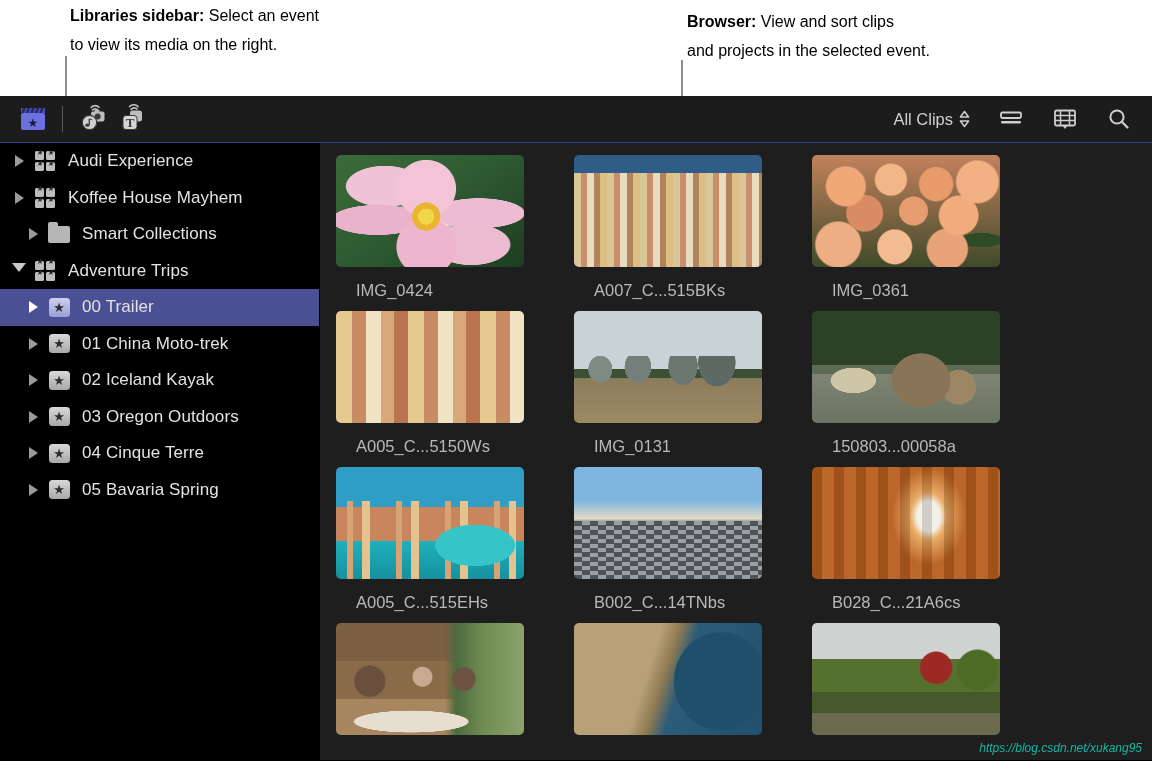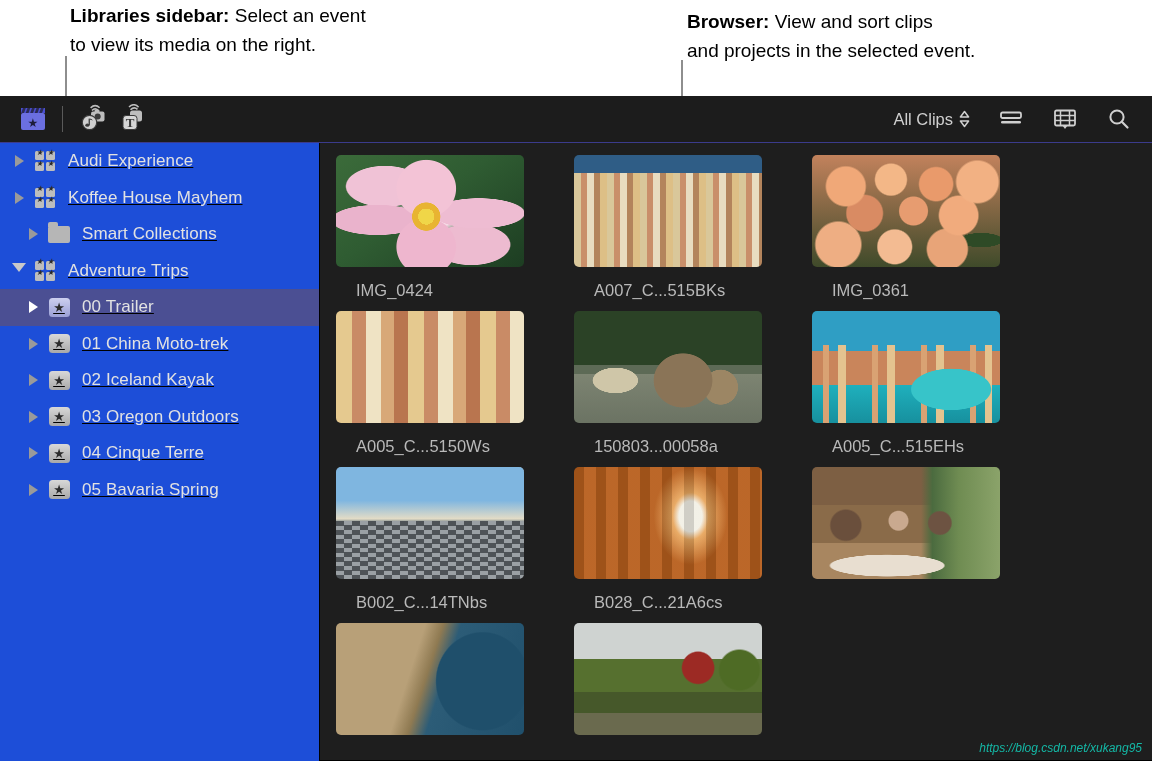--- a/index.html
+++ b/index.html
@@ -6,21 +6,21 @@
   html, body {
     width: 1152px; height: 761px;
     background: #ffffff;
     font-family: "Liberation Sans", sans-serif;
     overflow: hidden;
   }
   #app { position: relative; width: 1152px; height: 761px; }
 
   
   .annot-layer { position: absolute; left: 0; top: 0; width: 1152px; height: 96px; background: #ffffff; }
-  .annot { position: absolute; font-size: 19px; line-height: 29px; color: #000000; white-space: pre-line; }
+  .annot { position: absolute; font-size: 16px; line-height: 29px; color: #000000; white-space: pre-line; }
   .annot b { font-weight: bold; }
   .annot-left { left: 70px; top: 1px; }
   .annot-right { left: 687px; top: 7px; }
   .leader { position: absolute; width: 2px; background: #8e8e8e; }
   .leader-left { left: 65px; top: 56px; height: 40px; }
   .leader-right { left: 681px; top: 60px; height: 36px; }
 
   
   .window { position: absolute; left: 0; top: 96px; width: 1152px; height: 665px; background: #1e1e1e; }
 
@@ -33,21 +33,21 @@
   }
   .tb-left { display: flex; align-items: center; padding-left: 14px; gap: 0; }
   .tb-right { margin-left: auto; display: flex; align-items: center; padding-right: 14px; gap: 16px; }
   .tb-btn { display: flex; align-items: center; justify-content: center; width: 38px; height: 34px; cursor: default; }
   .tb-sep { width: 1px; height: 26px; background: #5a5a5a; margin: 0 12px 0 10px; }
   .allclips { display: flex; align-items: center; gap: 6px; color: #cfcfcf; font-size: 16.5px; padding: 2px 6px; }
   .chev { display: flex; flex-direction: column; gap: 2px; align-items: center; }
 
   
   .body { display: flex; height: 618px; }
-  .sidebar { width: 320px; background: #1d4ed8; border-right: 1px solid #000000; overflow: hidden; flex: none; text-decoration: underline; }
+  .sidebar { width: 320px; background: #000000; border-right: 1px solid #000000; overflow: hidden; flex: none; }
   .browser { flex: 1; background: #1e1e1e; display: flex; flex-direction: column; position: relative; }
 
   
   .row { height: 36.5px; display: flex; align-items: center; color: #e2e2e2; font-size: 17px; white-space: nowrap; }
   .row.selected { background: #4b4f93; }
   .row .disc { width: 22px; display: flex; align-items: center; justify-content: center; flex: none; }
   .row .ico { width: 30px; display: flex; align-items: center; justify-content: center; flex: none; }
   .row .lbl { padding-left: 8px; letter-spacing: .1px; }
   .row.lvl0 { padding-left: 8px; }
   .row.lvl1 { padding-left: 22px; }
@@ -331,20 +331,24 @@
               <div class="thumb t-cliffside-village-houses"></div>
               <div class="cliplabel">A007_C...515BKs</div>
             </div>
             <div class="clip">
               <div class="thumb t-pile-of-peaches"></div>
               <div class="cliplabel">IMG_0361</div>
             </div>
             <div class="clip">
               <div class="thumb t-colorful-village-facades"></div>
               <div class="cliplabel">A005_C...5150Ws</div>
+            </div>
+            <div class="clip">
+              <div class="thumb t-karst-mountains-river"></div>
+              <div class="cliplabel">IMG_0131</div>
             </div>
             <div class="clip">
               <div class="thumb t-ducks-on-lake"></div>
               <div class="cliplabel">150803...00058a</div>
             </div>
             <div class="clip">
               <div class="thumb t-turquoise-coastal-town"></div>
               <div class="cliplabel">A005_C...515EHs</div>
             </div>
             <div class="clip">

